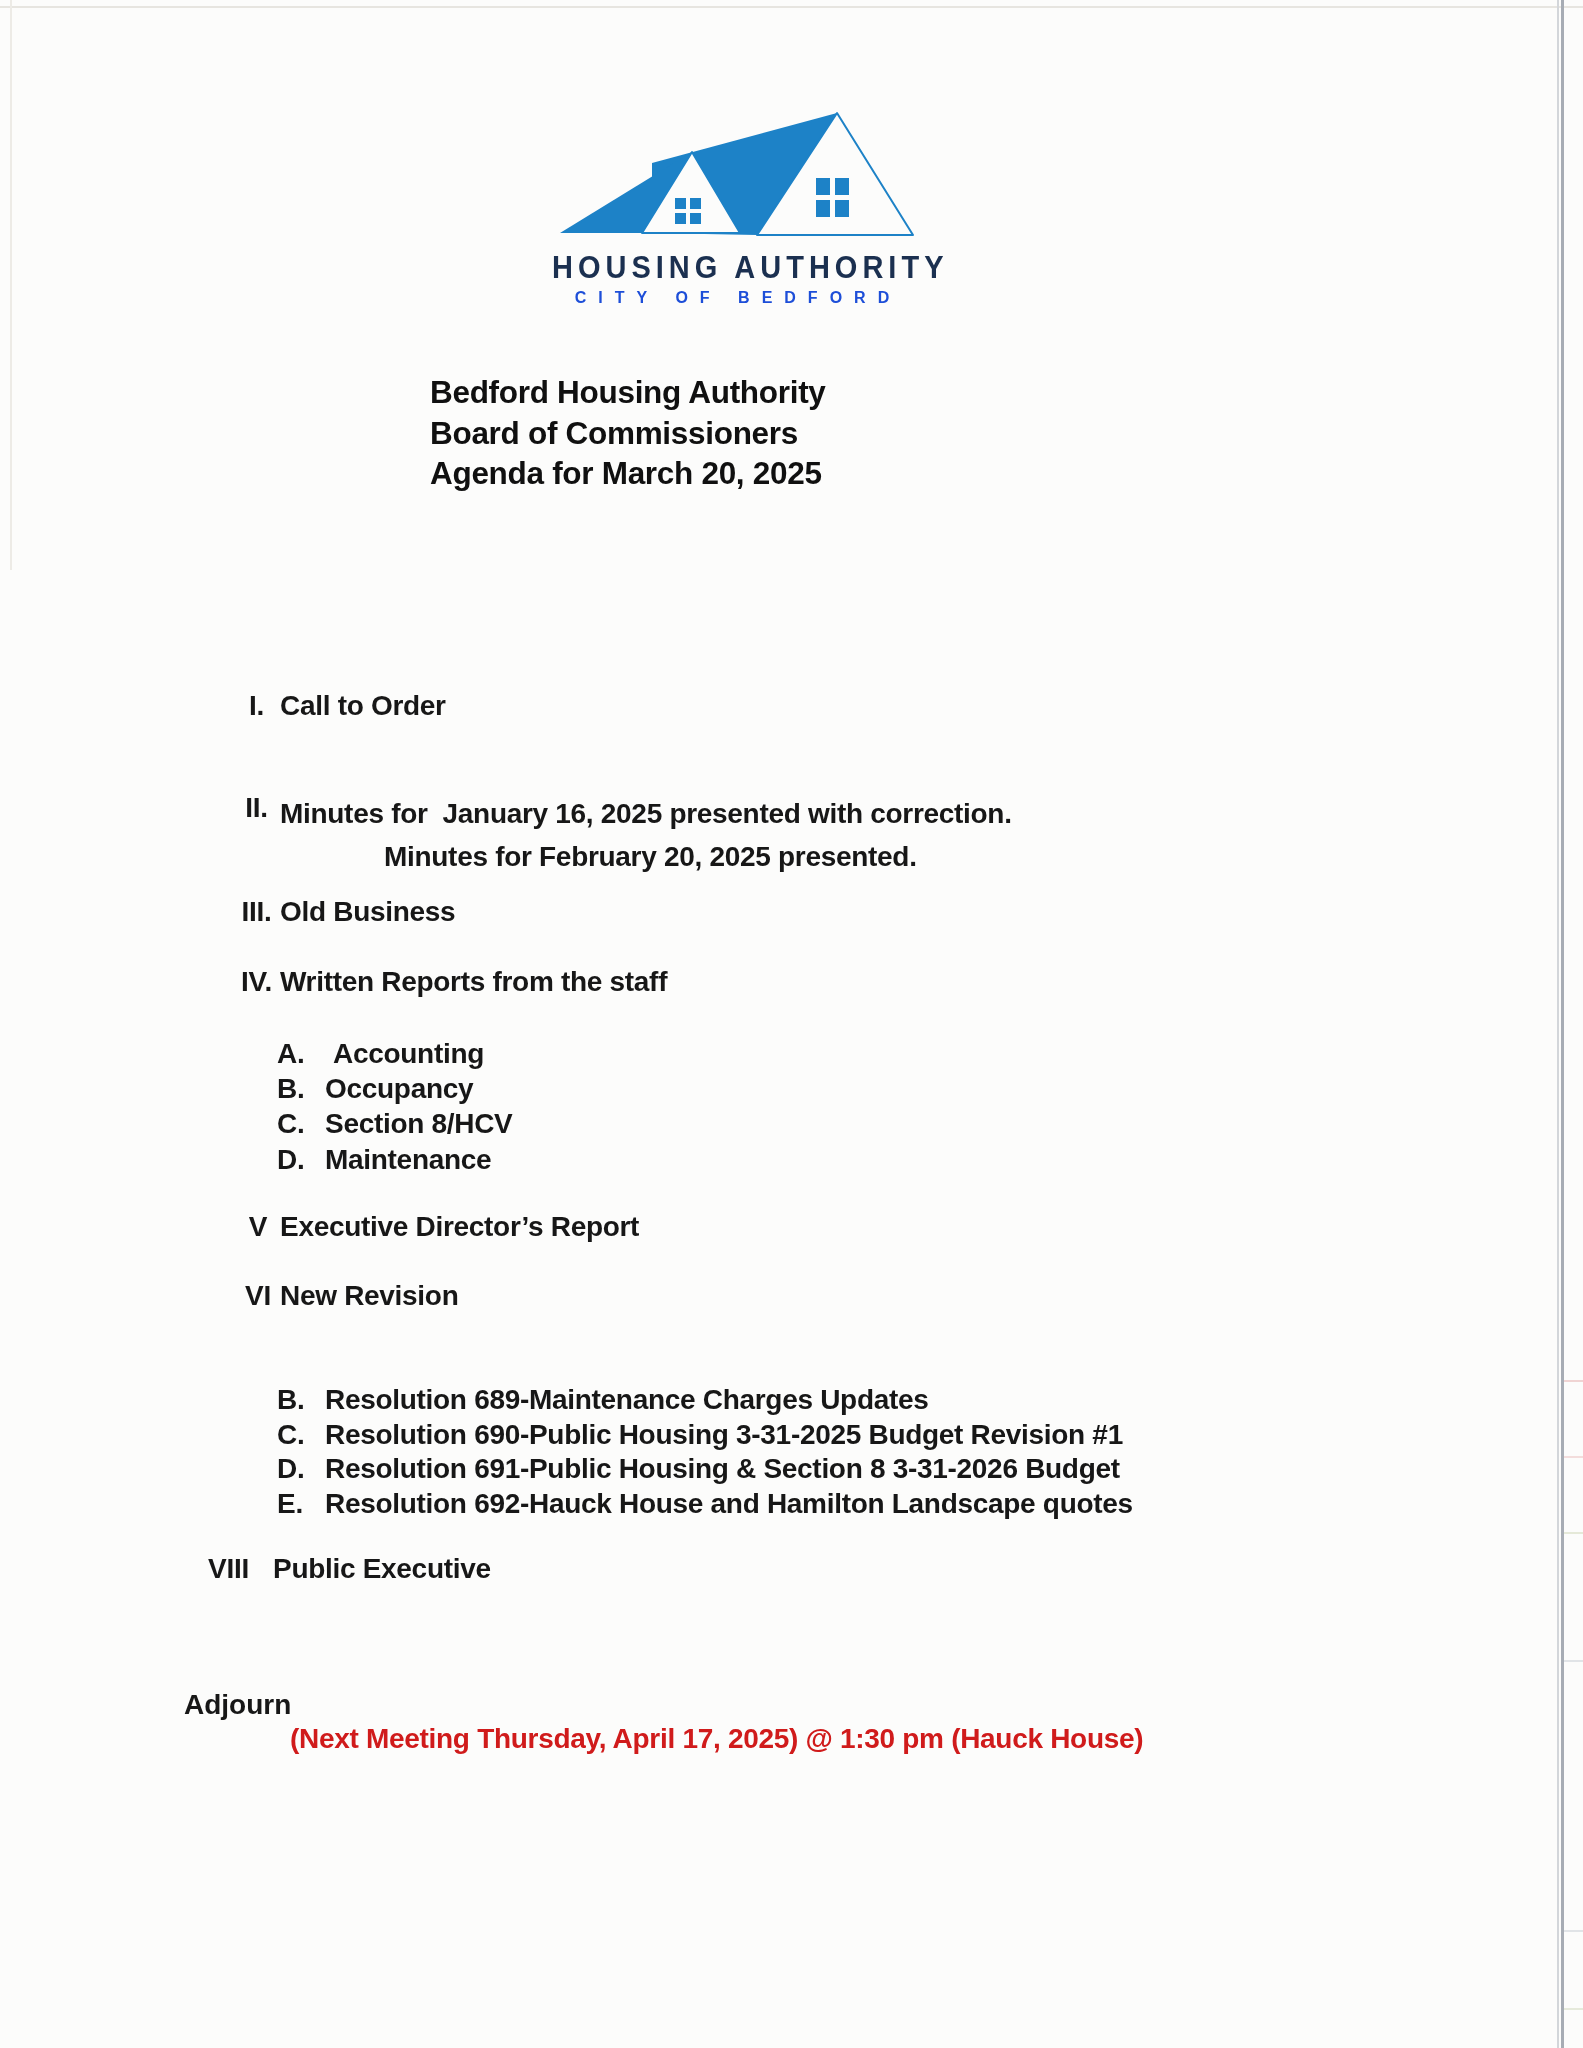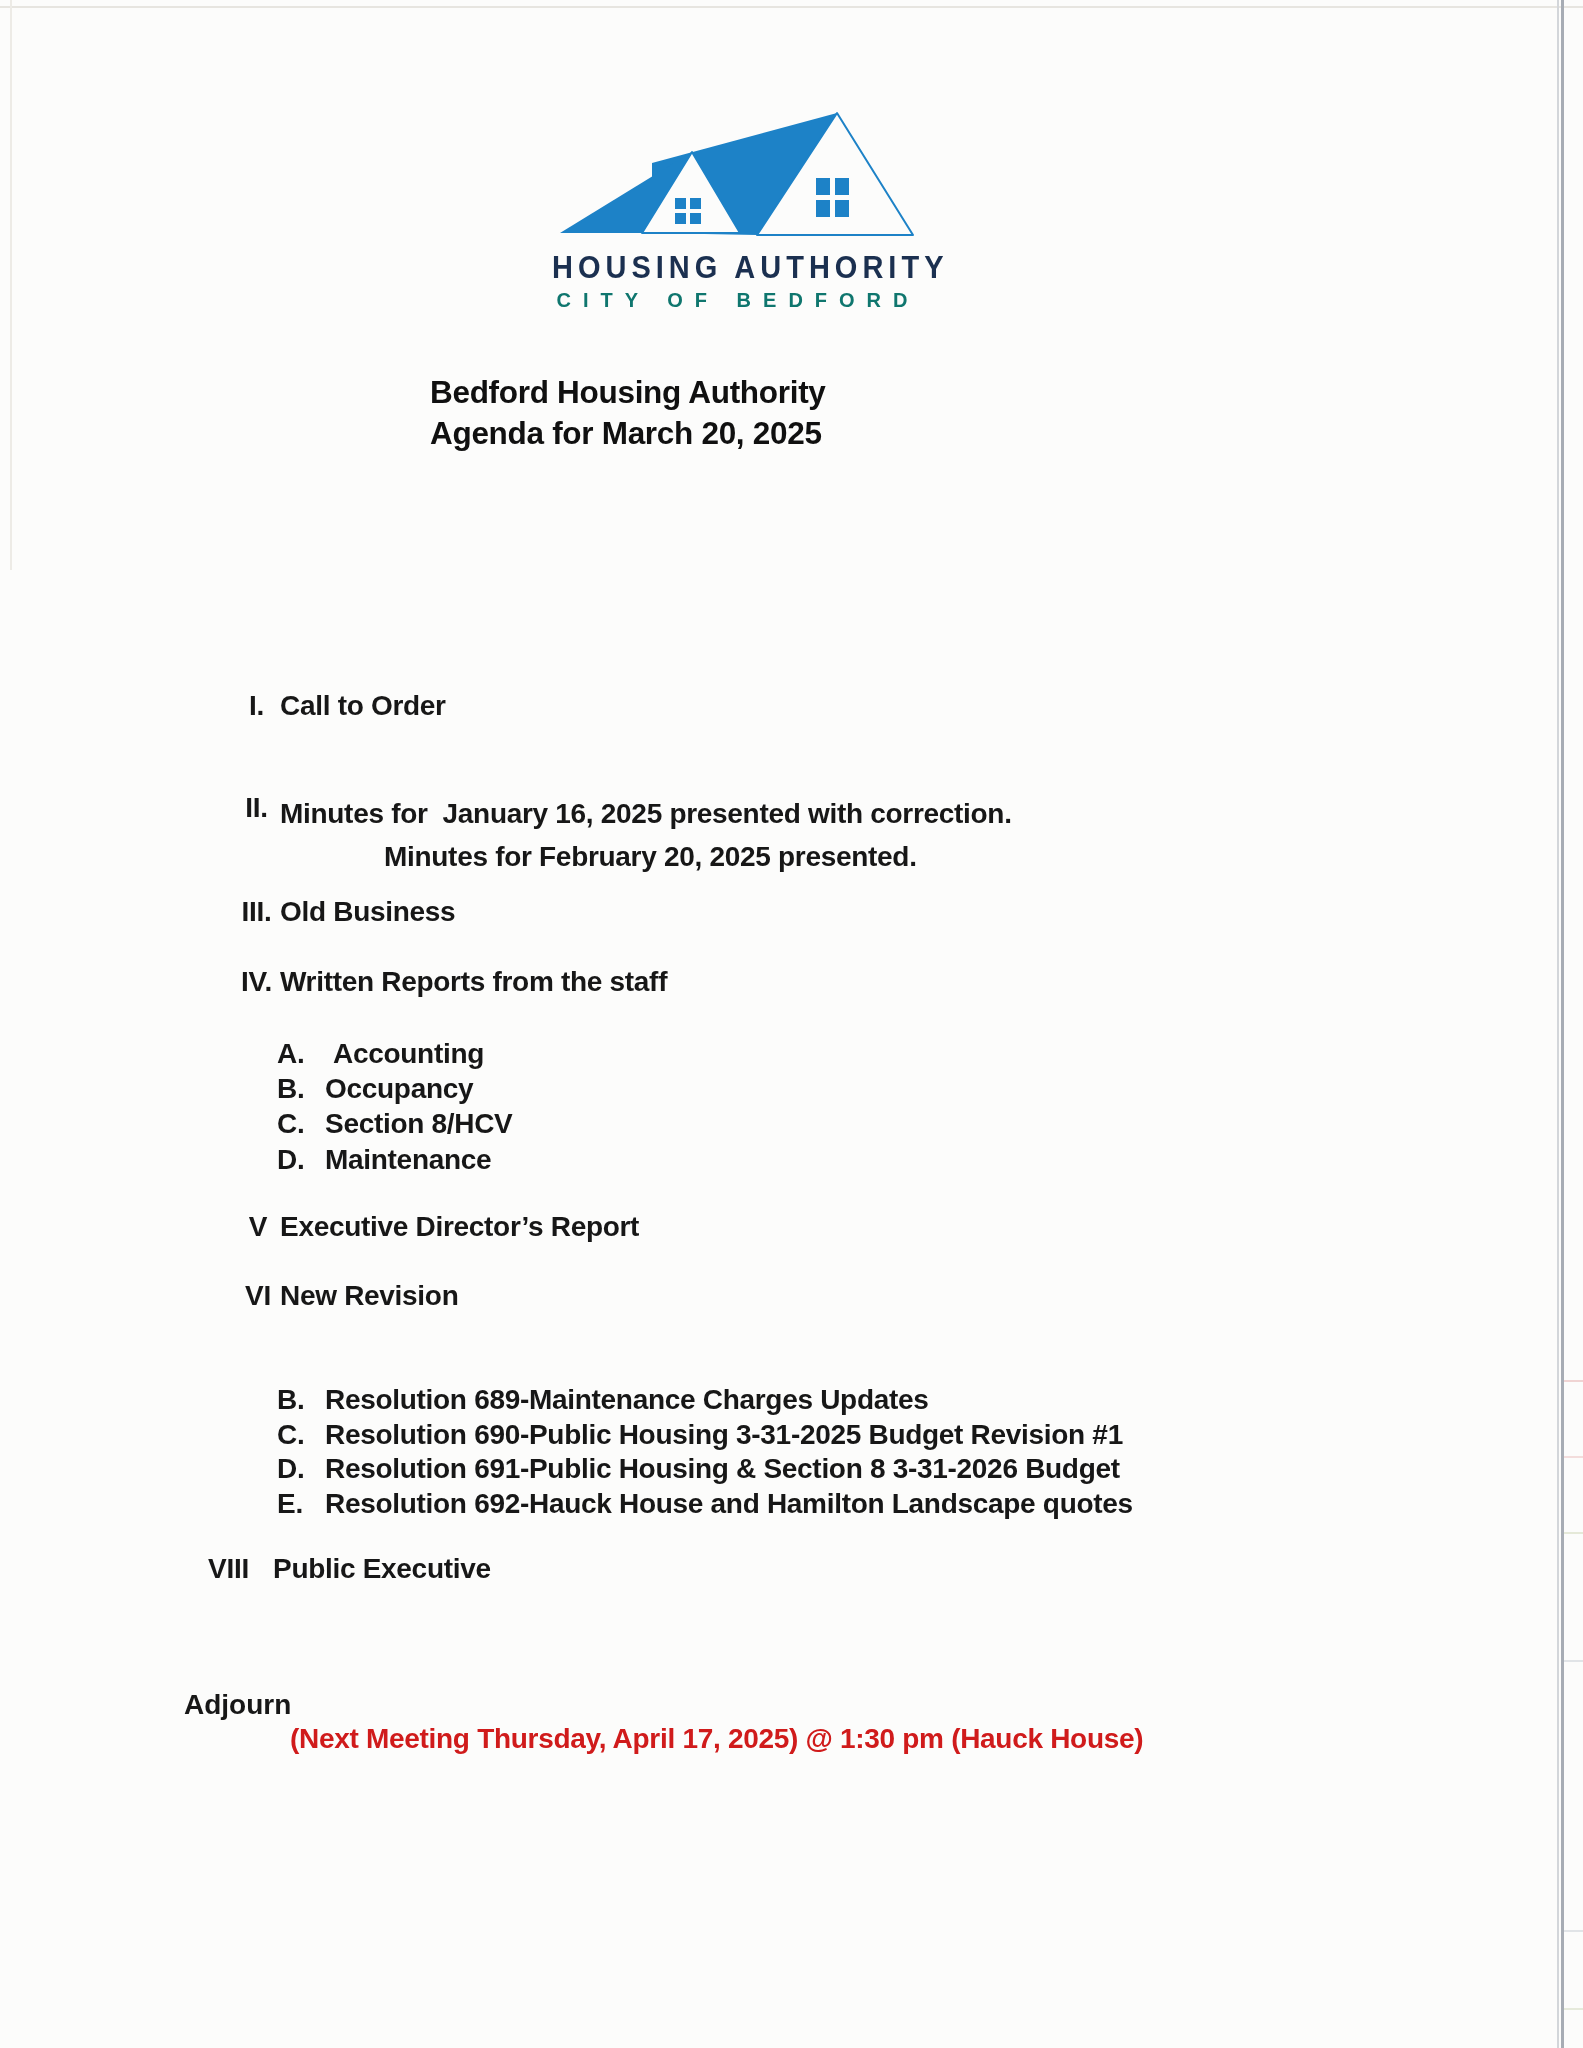--- a/index.html
+++ b/index.html
@@ -17,22 +17,22 @@
   .ruled{position:absolute;left:1564px;width:19px;height:2px;opacity:.8;}
 
   
   .logo{position:absolute;left:552px;top:74px;width:372px;text-align:center;}
   .logo svg{display:block;margin:0 auto;}
   .logo-name{
     margin-top:13px; font-size:29px; letter-spacing:5px; white-space:nowrap;
     color:#1b3050; transform:scaleY(1.08);
   }
   .logo-sub{
-    margin-top:5px; font-size:20px; letter-spacing:12px; white-space:nowrap;
-    color:#0f766e;
+    margin-top:5px; font-size:16px; letter-spacing:12px; white-space:nowrap;
+    color:#1d4ed8;
   }
 
   
   .title{
     position:absolute; left:430px; top:372px; width:580px;
     text-align:left; font-size:31.5px; line-height:40.5px; color:#101010;
     letter-spacing:-0.3px;
   }
 
   
@@ -90,20 +90,21 @@
       <rect x="138" y="124" width="11" height="11" fill="#1d82c7"></rect>
       <rect x="123" y="139" width="11" height="11" fill="#1d82c7"></rect>
       <rect x="138" y="139" width="11" height="11" fill="#1d82c7"></rect>
     </svg>
     <div class="logo-name">HOUSING AUTHORITY</div>
     <div class="logo-sub">CITY OF BEDFORD</div>
   </div>
 
   <div class="title">
     <div>Bedford Housing Authority</div>
+    <div>Board of Commissioners</div>
     <div>Agenda for March 20, 2025</div>
   </div>
 
   <div class="item" style="top:690px">
     <span class="lbl">I.</span><span class="txt">Call to Order</span>
   </div>
 
   <div class="item two-line" style="top:792px">
     <span class="lbl">II.</span><span class="lines"><span class="l1" style="display:block">Minutes for  January 16, 2025 presented with correction.</span><span class="l2" style="display:block">Minutes for February 20, 2025 presented.</span></span>
   </div>

